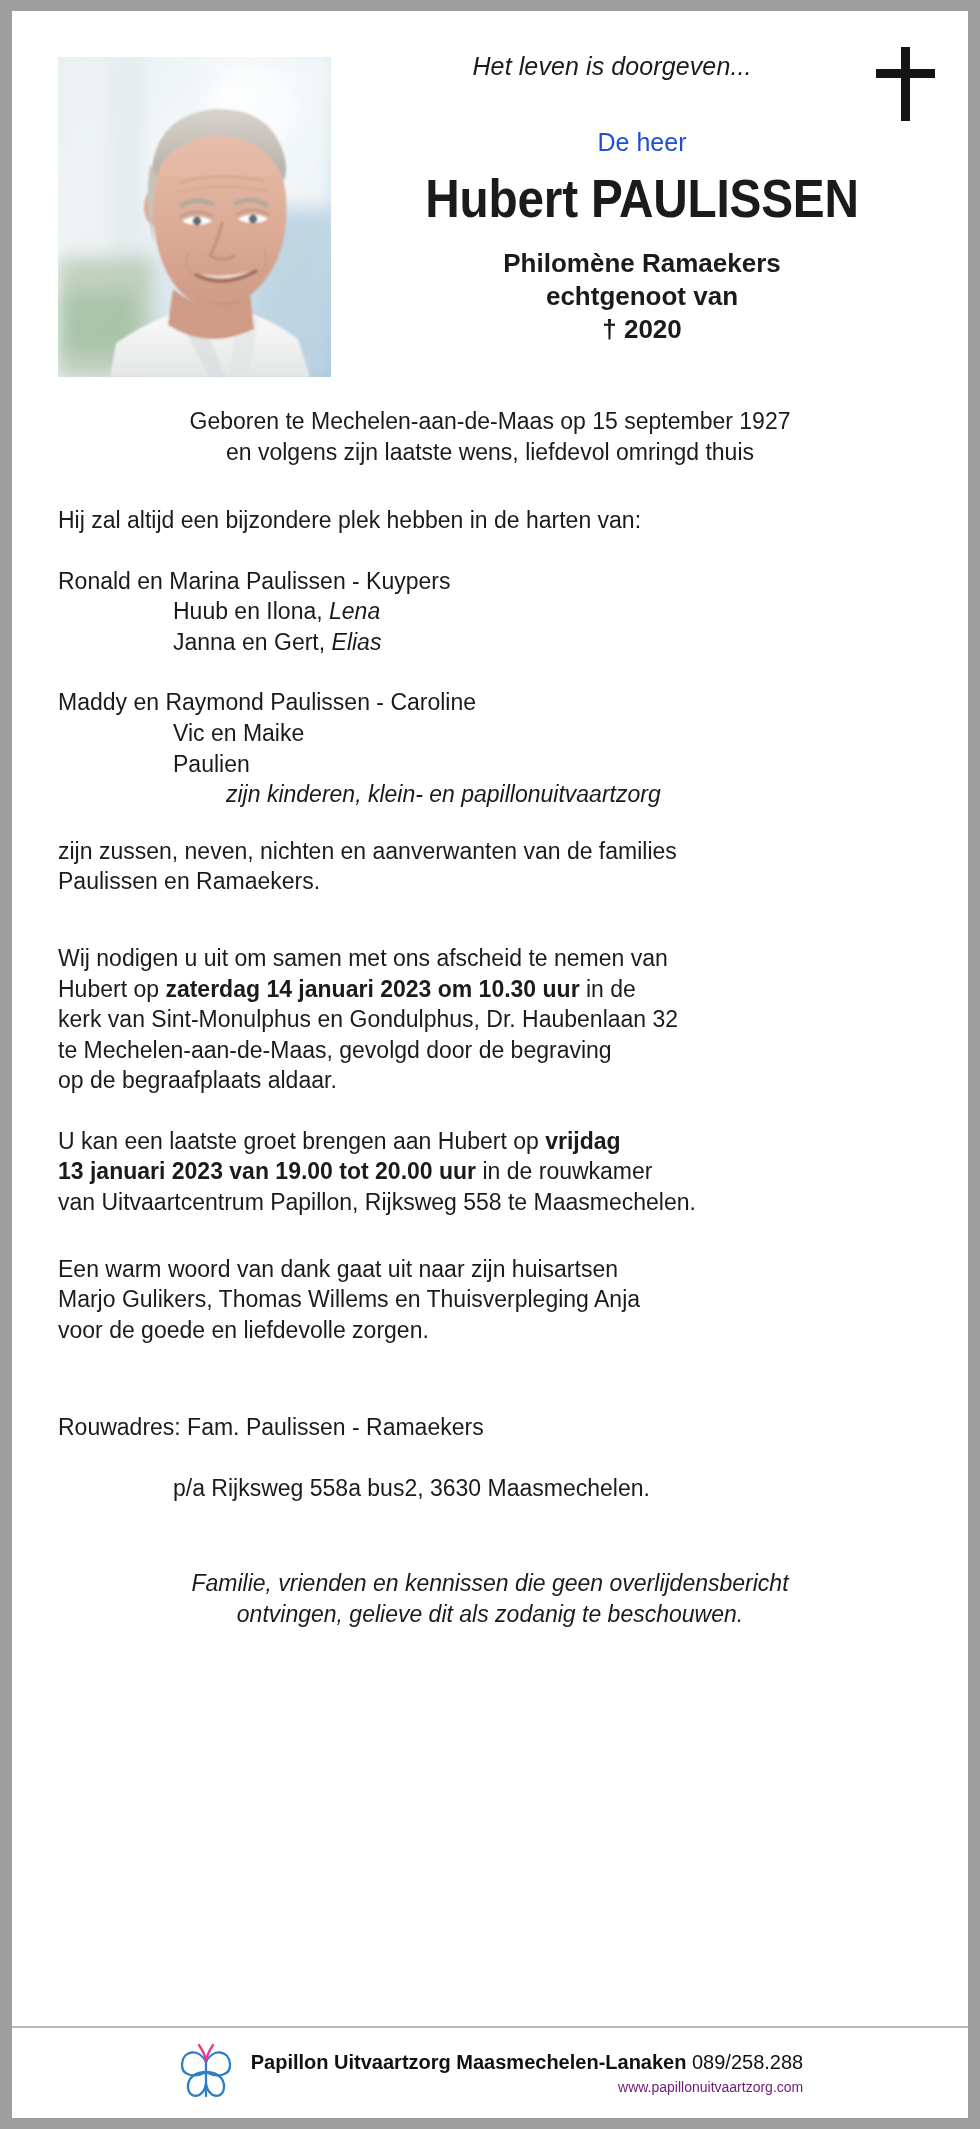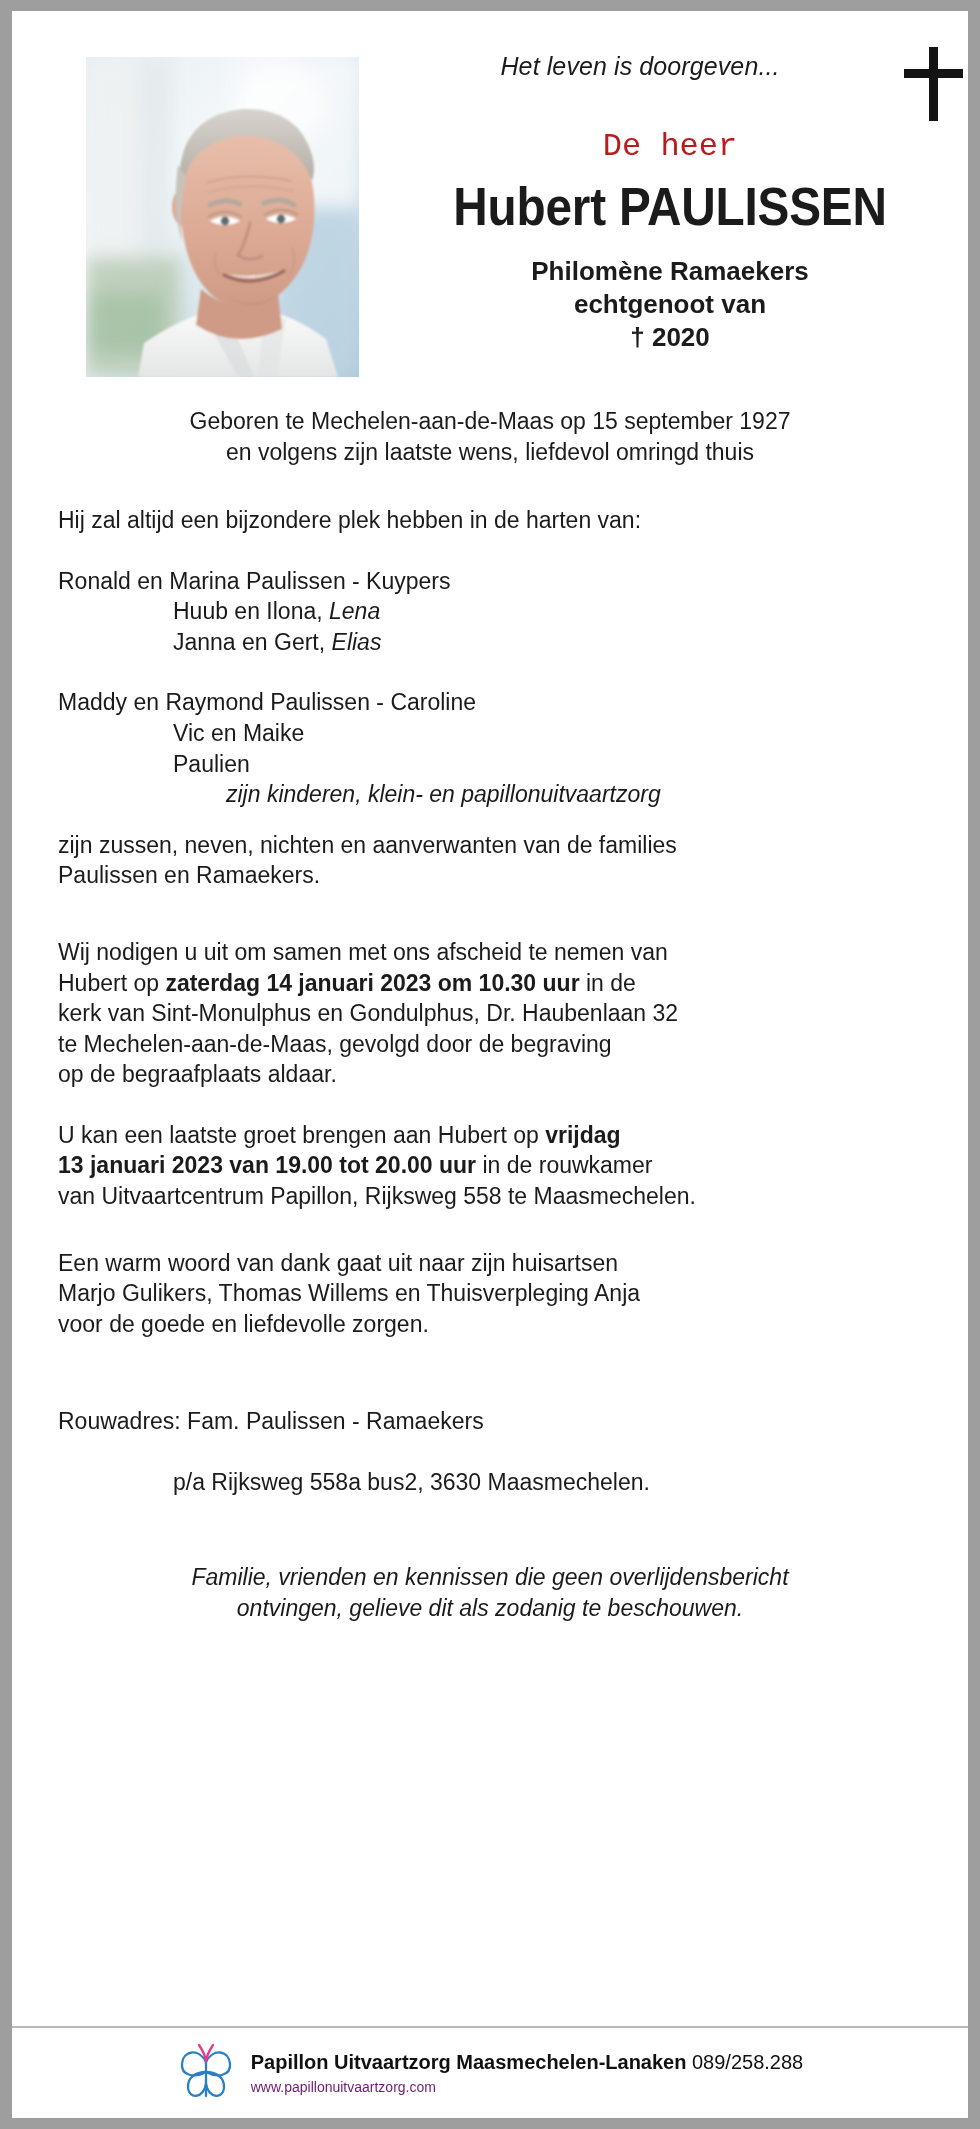--- a/index.html
+++ b/index.html
@@ -31,21 +31,20 @@
     height: 100%;
     background: #ffffff;
     box-sizing: border-box;
     overflow: hidden;
   }
 
   
   .top {
     position: relative;
     height: 365px;
-    margin-left: 28px;
   }
 
   .photo {
     position: absolute;
     left: 46px;
     top: 46px;
     width: 273px;
     height: 320px;
     overflow: hidden;
     background: #cfd9e2;
@@ -81,24 +80,23 @@
     background: #141414;
   }
   .cross .h {
     position: absolute;
     left: 2px; top: 22px;
     width: 59px; height: 9px;
     background: #141414;
   }
 
   .deheer {
-    font-size: 32px;
+    font-size: 25px;
     margin-top: 47px;
-    color: #b91c1c;
-    font-family: Liberation Mono, monospace;
+    color: #1d4ed8;
   }
   .fullname {
     font-size: 53px;
     font-weight: bold;
     letter-spacing: -0.2px;
     margin-top: 11px;
     transform: scaleX(0.90);
     transform-origin: center;
     white-space: nowrap;
     color: #1b1b1b;
@@ -164,21 +162,21 @@
     align-items: center;
     justify-content: center;
     box-sizing: border-box;
   }
   .footer-inner {
     display: flex;
     align-items: center;
     gap: 16px;
   }
   .logo { width: 58px; height: 62px; flex: none; }
-  .footer-text { text-align: left; }
+  .footer-text { text-align: right; }
   .f1 { font-size: 20px; color: #111; white-space: nowrap; }
   .f1 .name { font-weight: bold; }
   .f2 { font-size: 14px; color: #701a75; margin-top: 5px; }
 </style>
 </head>
 <body>
 
 <div class="frame">
   <div class="card">
 
@@ -304,21 +302,21 @@
         <div class="fam-head">Maddy en Raymond Paulissen - Caroline</div>
         <div class="fam-sub">
           <span>Vic en Maike</span><span class="it"></span>
         </div>
         <div class="fam-sub">
           <span>Paulien</span><span class="it"></span>
         </div>
         <div class="fam-sub deep it">zijn kinderen, klein- en papillonuitvaartzorg</div>
       </div>
 
-      <div class="para" style="margin-top:20px;">zijn zussen, neven, nichten en aanverwanten van de families
+      <div class="para" style="margin-top:26px;">zijn zussen, neven, nichten en aanverwanten van de families
 Paulissen en Ramaekers.</div>
 
       <div class="para" style="margin-top:46px;"><span>Wij nodigen u uit om samen met ons afscheid te nemen van
 Hubert op </span><span class="bd">zaterdag 14 januari 2023 om 10.30 uur</span><span> in de
 kerk van Sint-Monulphus en Gondulphus, Dr. Haubenlaan 32
 te Mechelen-aan-de-Maas, gevolgd door de begraving
 op de begraafplaats aldaar.</span></div>
 
       <div class="para" style="margin-top:30px;"><span>U kan een laatste groet brengen aan Hubert op </span><span class="bd">vrijdag
 13 januari 2023 van 19.00 tot 20.00 uur</span><span> in de rouwkamer

